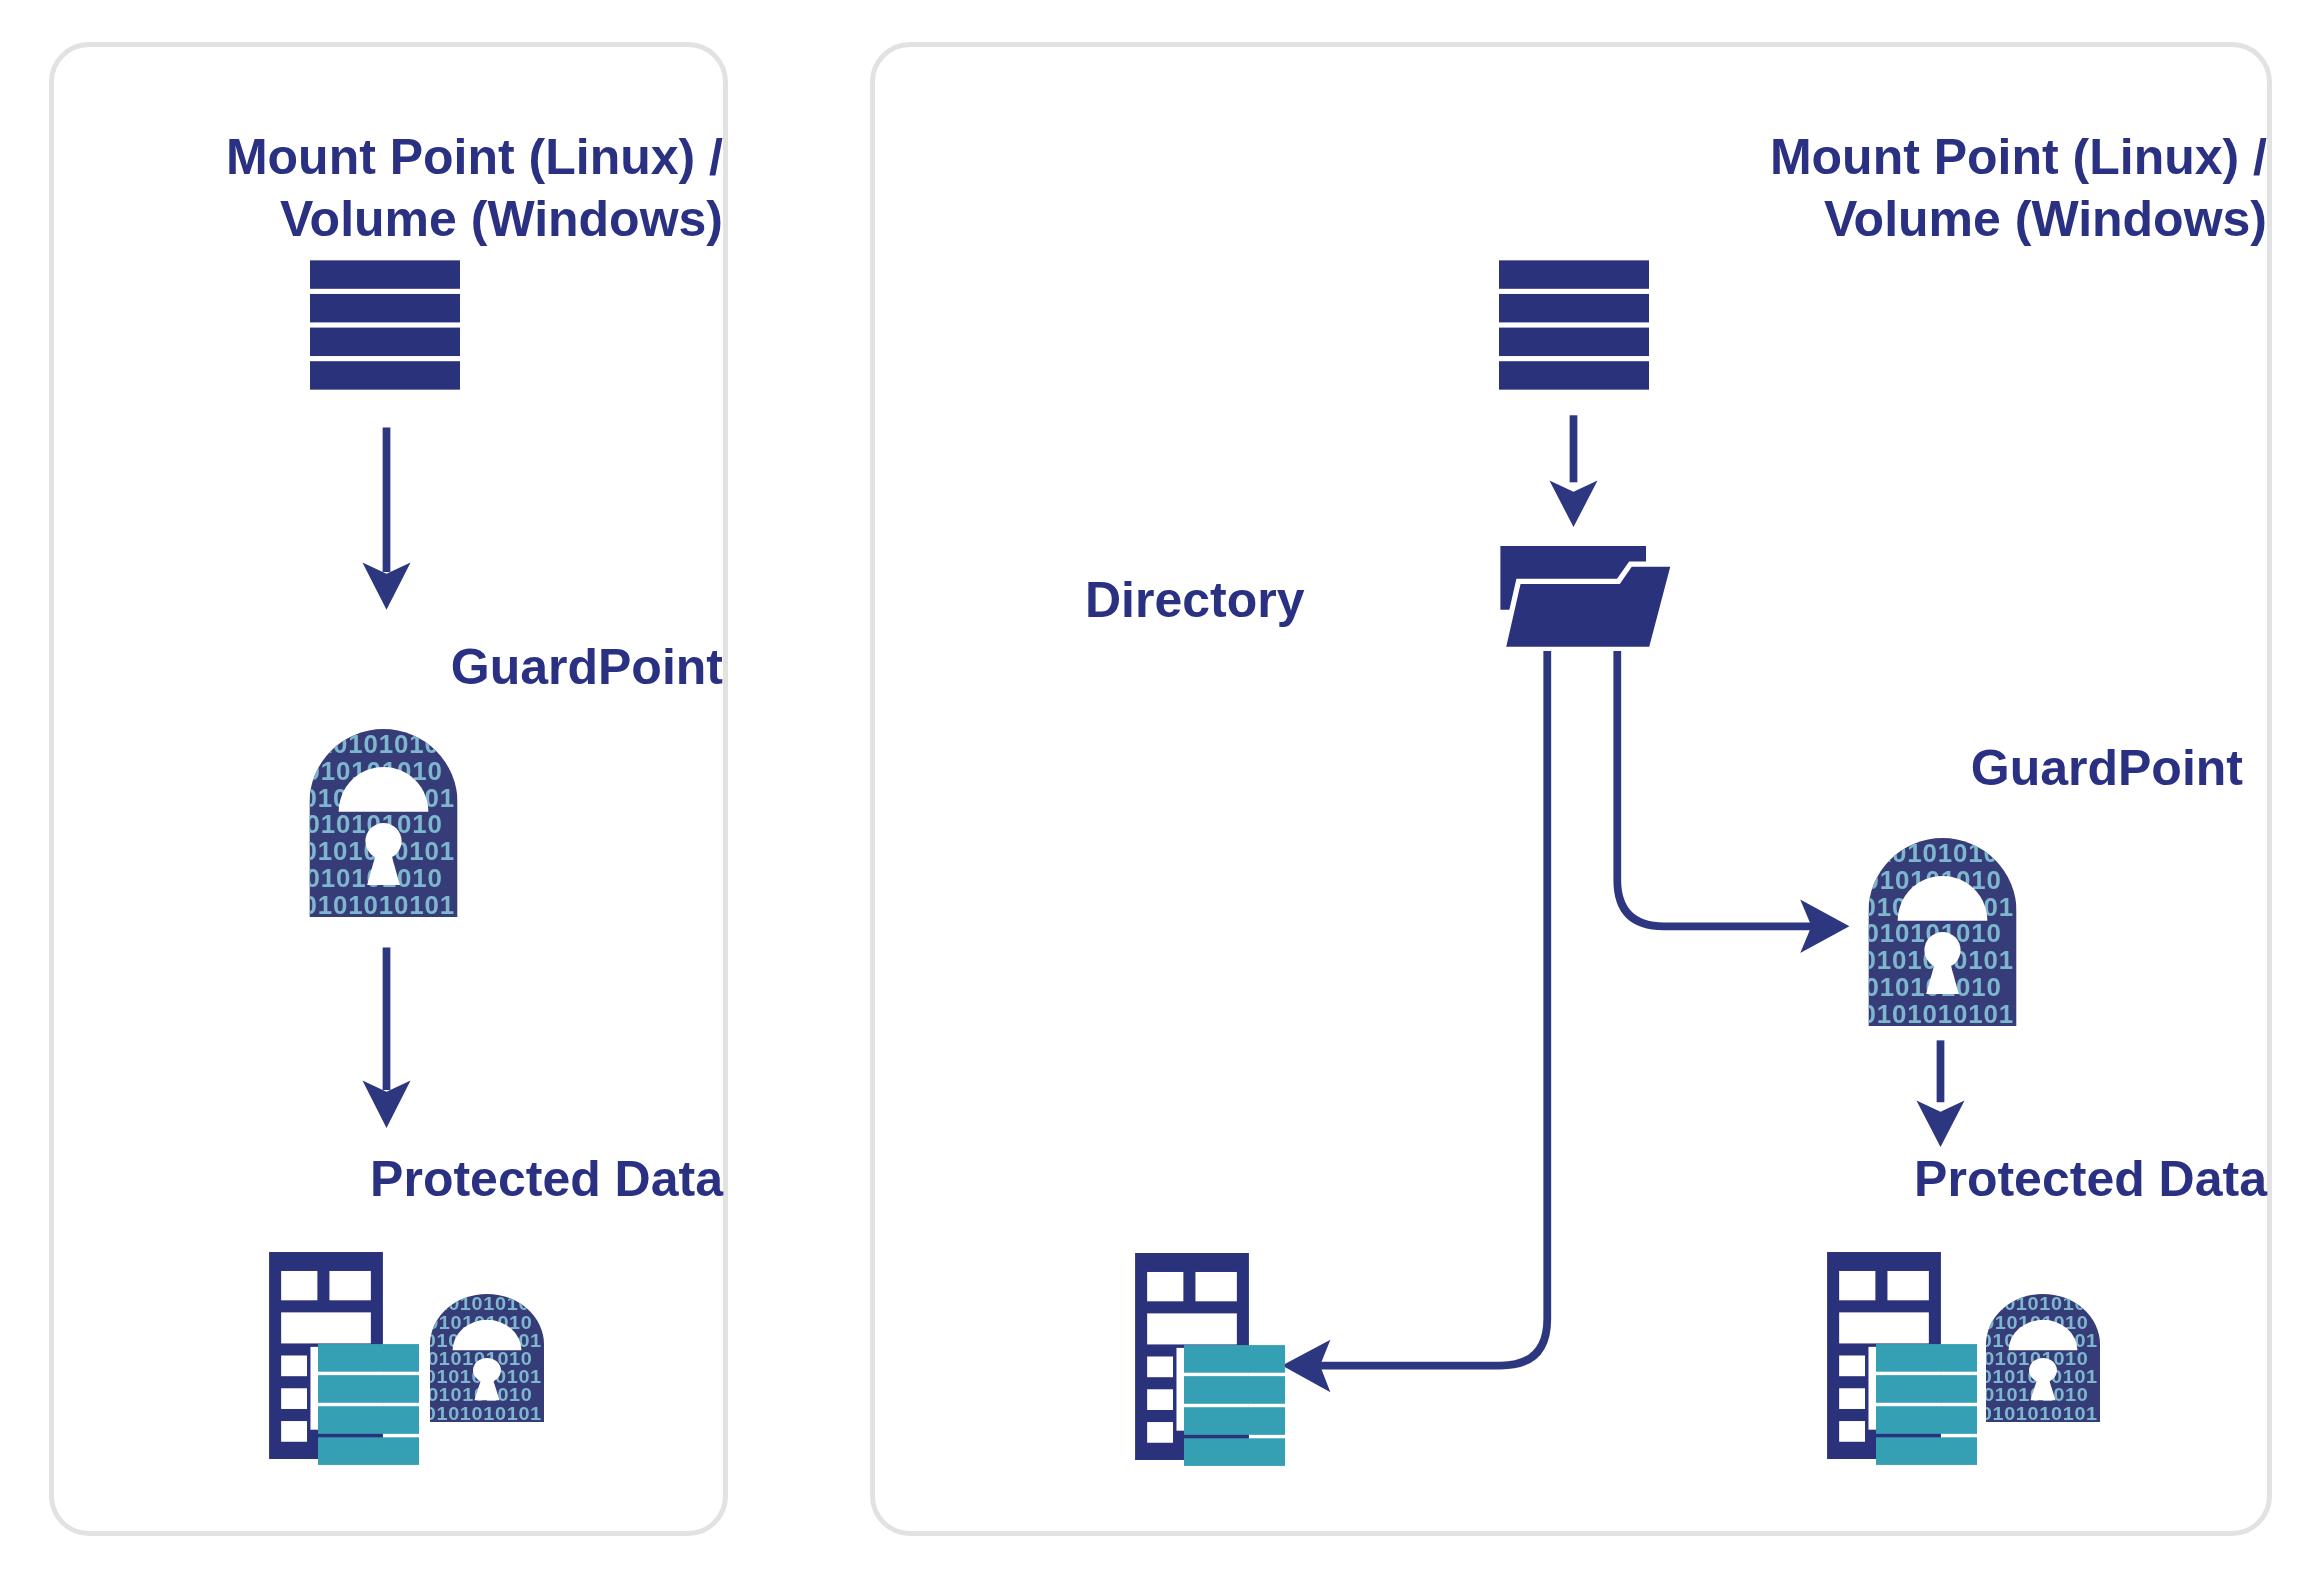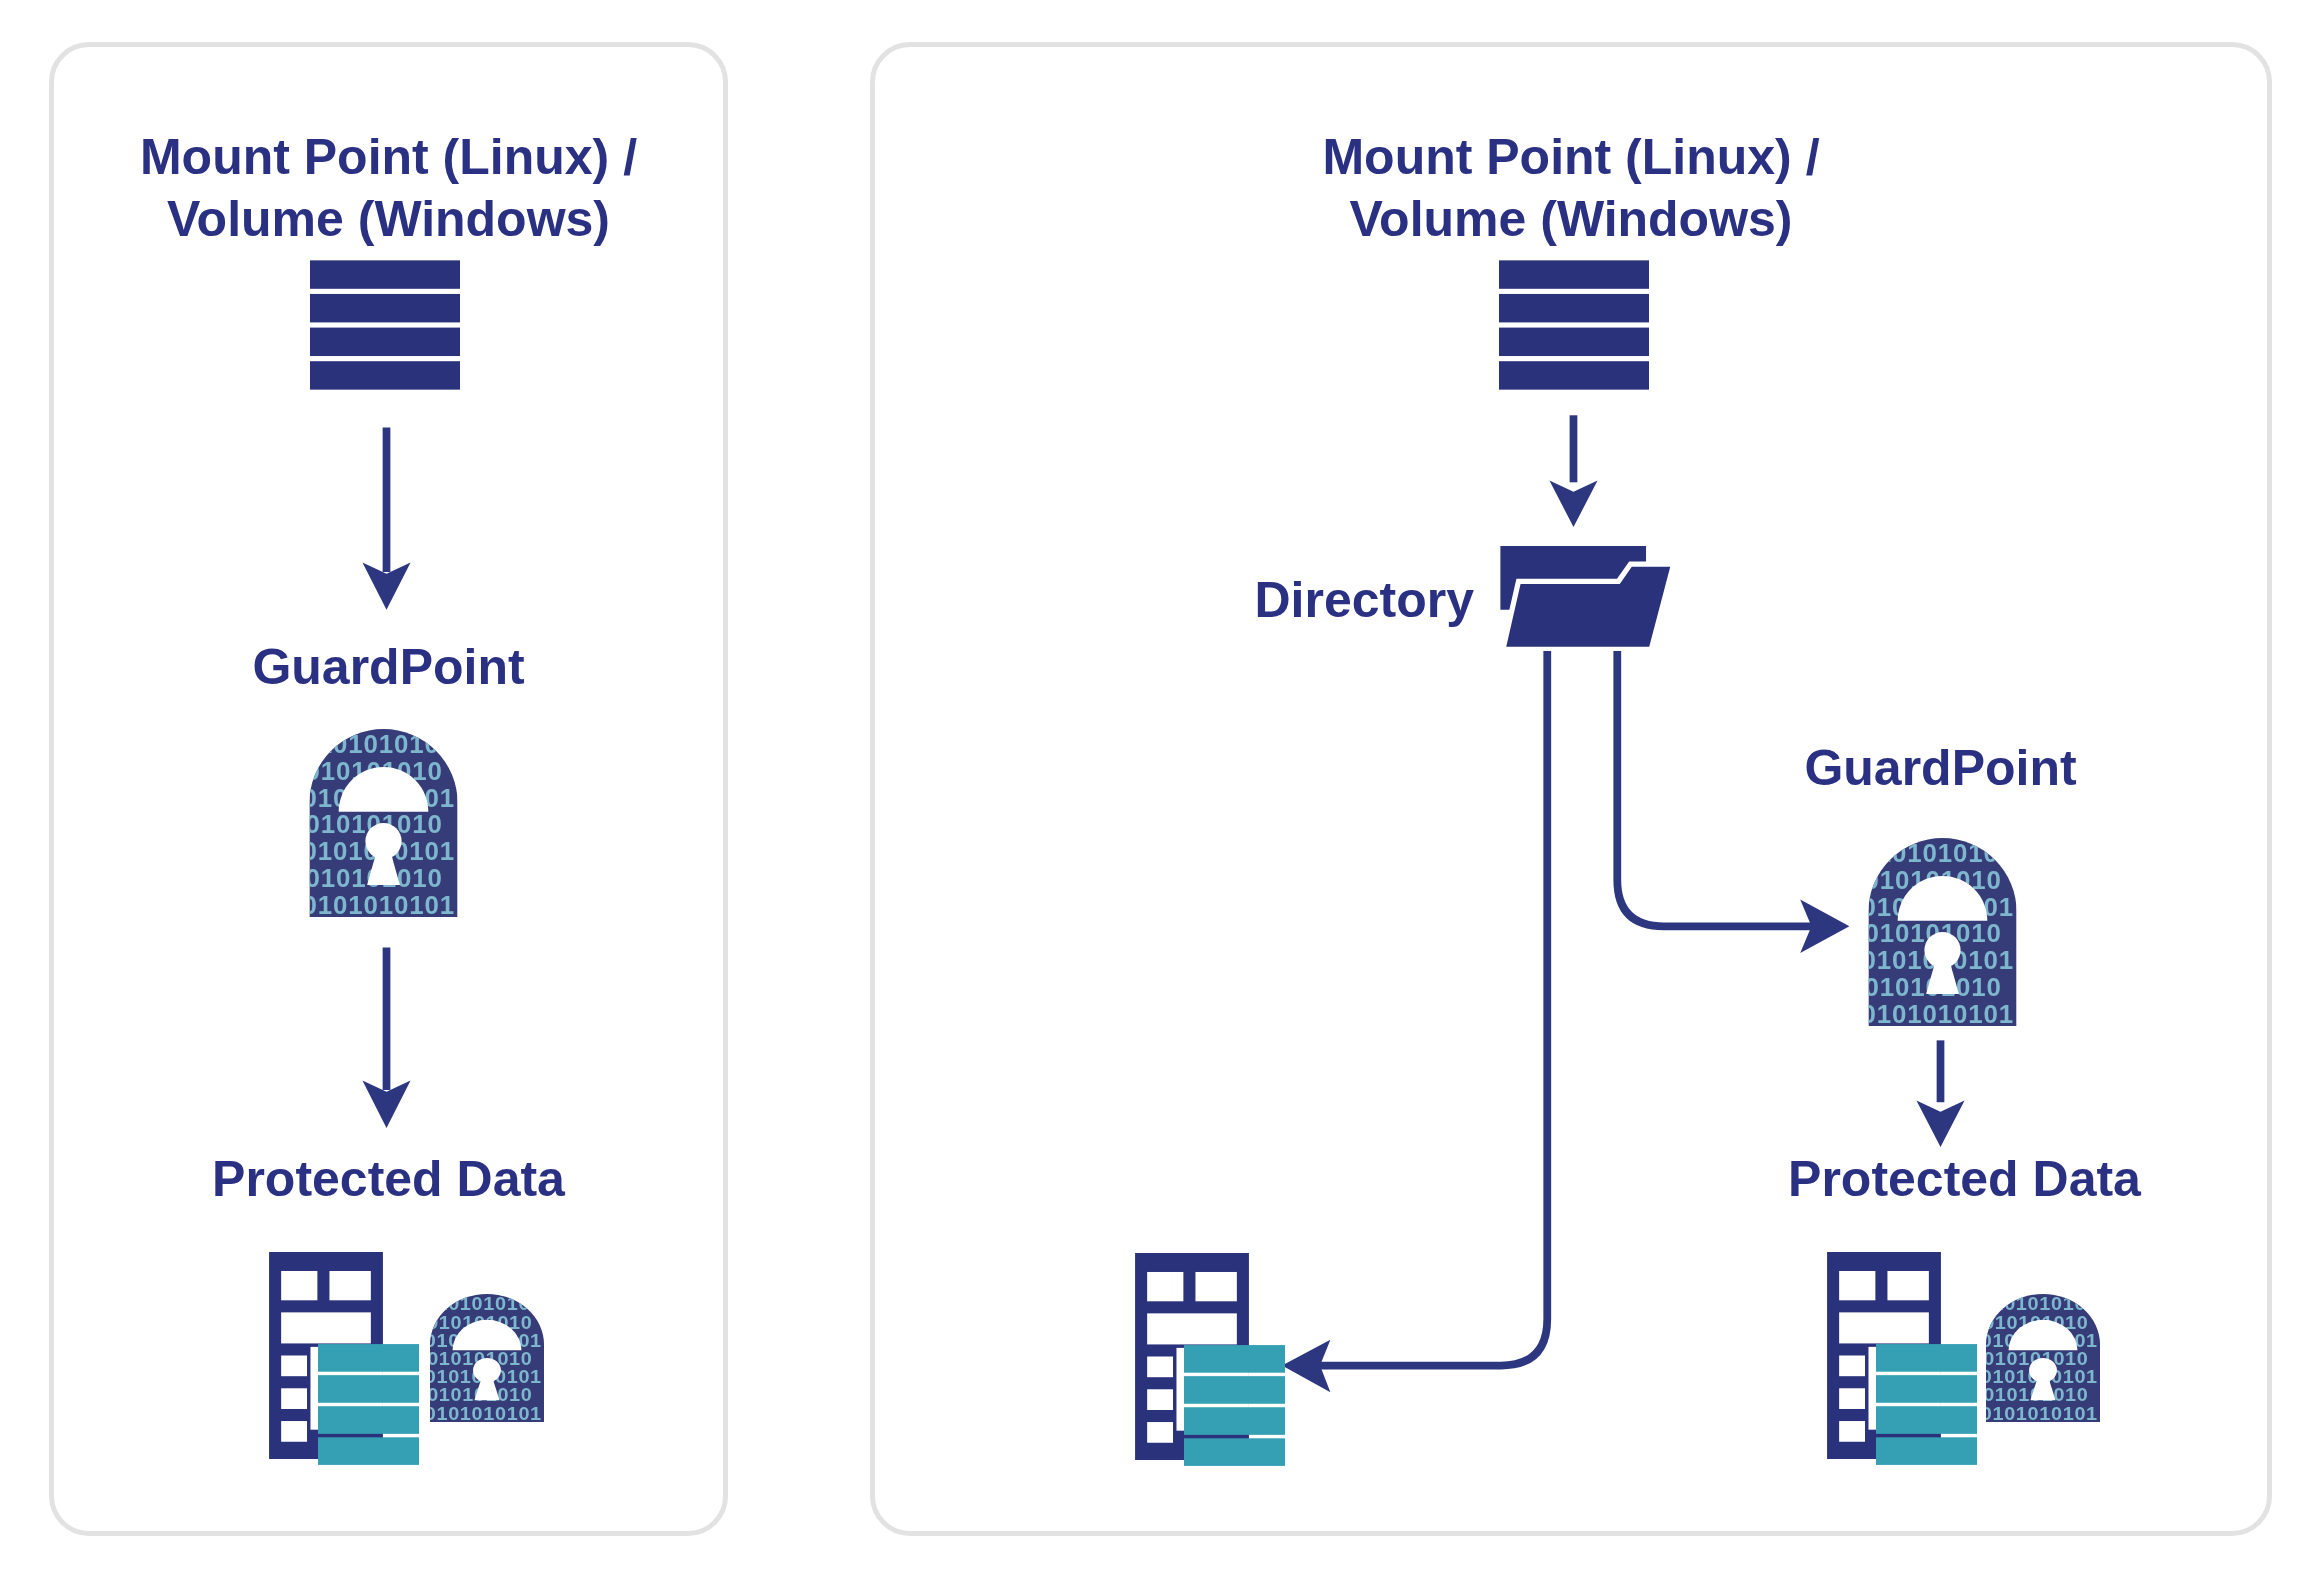--- a/index.html
+++ b/index.html
@@ -4,22 +4,22 @@
 <style>
   html,body{margin:0;padding:0;background:#ffffff;}
   body{width:2319px;height:1572px;position:relative;overflow:hidden;
        font-family:"Liberation Sans",sans-serif;}
   .abs{position:absolute;}
   .panel{position:absolute;top:42px;height:1494px;background:#ffffff;
          border:5.2px solid #E2E2E2;border-radius:40px;box-sizing:border-box;}
   .panel-left{left:49px;width:679px;}
   .panel-right{left:870px;width:1402px;}
   .label{position:absolute;font-weight:bold;color:#2B3182;font-size:50px;
-         line-height:62px;text-align:center;white-space:nowrap;}
-  .label.right-align{text-align:right;}
+         line-height:62px;text-align:right;white-space:nowrap;}
+  .label.right-align{text-align:left;}
   svg{display:block;}
 </style>
 </head>
 <body>
 
 <div class="panel panel-left">
 
   <div class="label" style="left:0;top:79px;width:669px;">
     <div>Mount Point (Linux) /</div>
     <div>Volume (Windows)</div>

